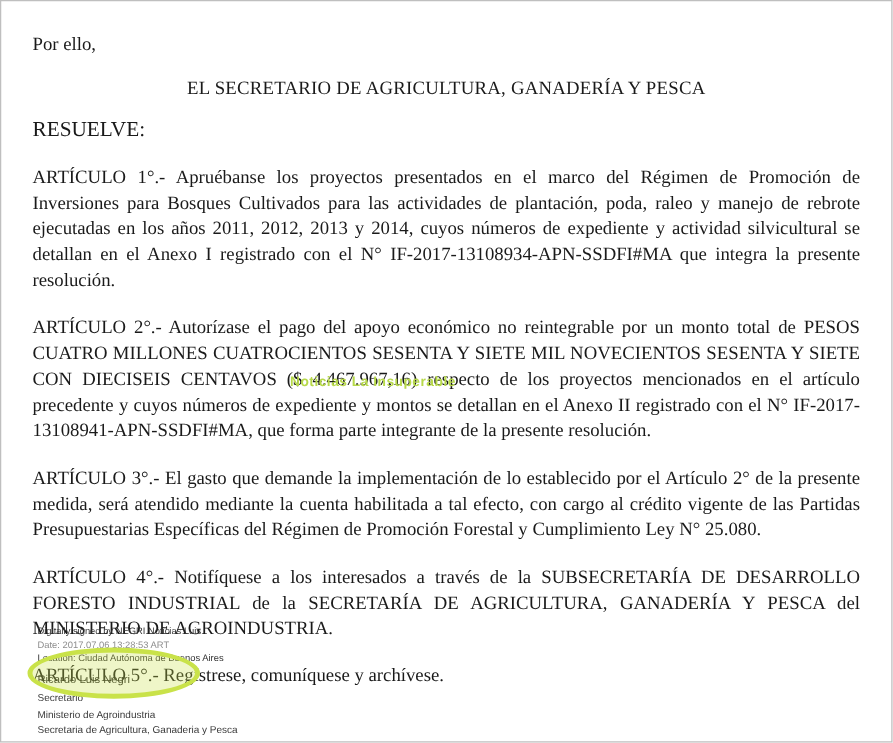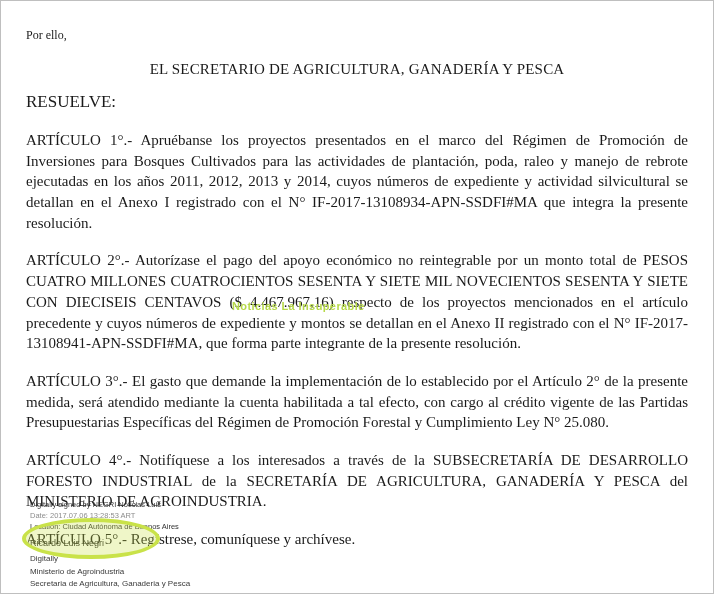--- a/index.html
+++ b/index.html
@@ -16,21 +16,21 @@
     font-family: "Liberation Serif", serif;
     color: #1a1a1a;
   }
   .doc-body {
     position: absolute;
     left: 26px;
     top: 28px;
     width: 662px;
   }
   .line-intro {
-    font-size: 12px;
+    font-size: 15px;
     margin: 0 0 18px 0;
   }
   .center-head {
     text-align: center;
     font-size: 15px;
     letter-spacing: 0.2px;
     margin: 0 0 14px 0;
   }
   .center-sub {
     font-size: 17px;
@@ -124,21 +124,21 @@
   </div>
 
   <div class="sig-block">
     <div class="sig-digital">
       <div>Digitally signed by NEGRI Noticias Luis</div>
       <div class="faded">Date: 2017.07.06 13:28:53 ART</div>
       <div>Location: Ciudad Autónoma de Buenos Aires</div>
     </div>
     <div class="sig-name">Ricardo Luis Negri</div>
     <div class="sig-role">
-      <div>Digitally</div>
+      <div>Secretario</div>
       <div>Ministerio de Agroindustria</div>
       <div>Secretaria de Agricultura, Ganaderia y Pesca</div>
     </div>
   </div>
 
   <div class="highlight-oval"></div>
 
   <div class="watermark">Noticias La Insuperable</div>
 
   <div class="page-border"></div>

